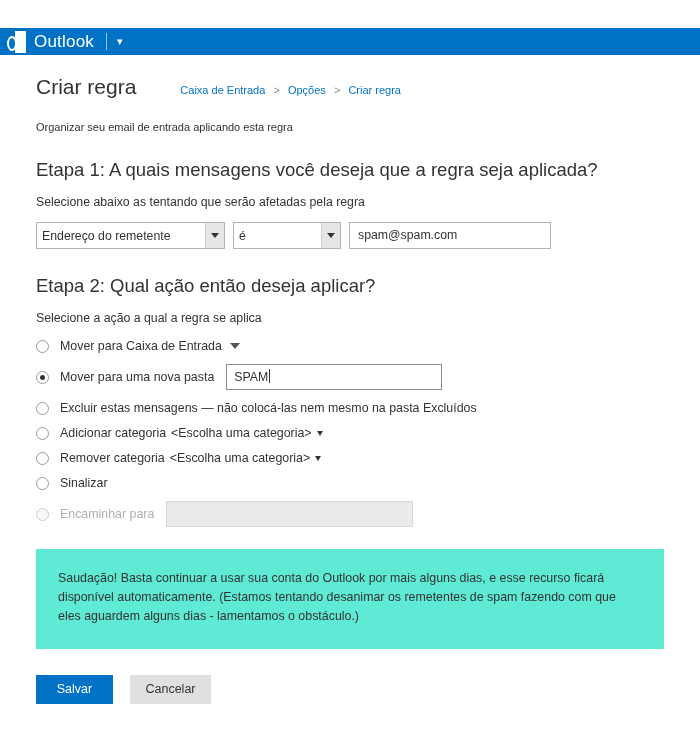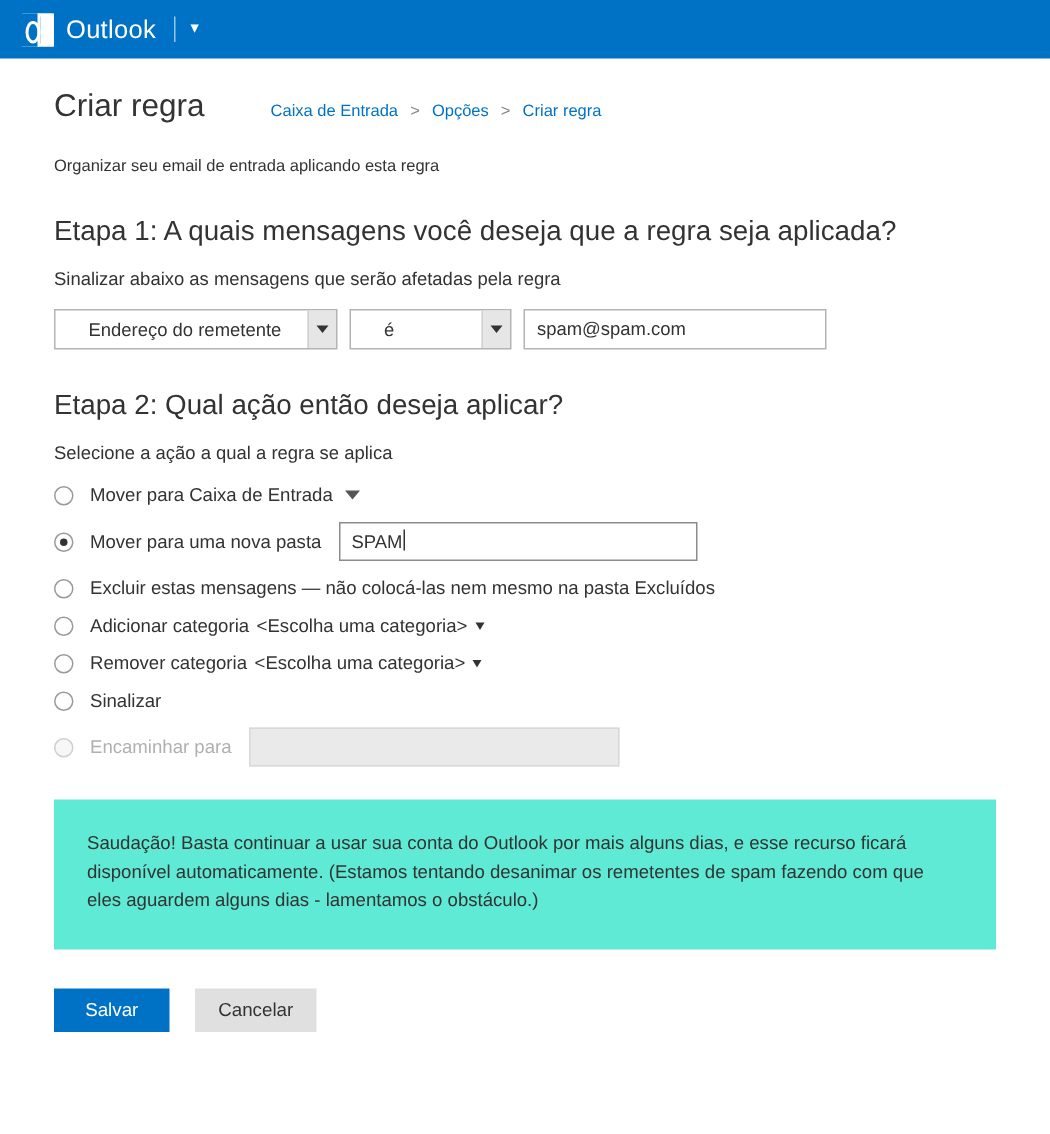--- a/index.html
+++ b/index.html
@@ -8,26 +8,27 @@
     width: 700px;
     height: 756px;
     background: #ffffff;
     font-family: "Liberation Sans", sans-serif;
     color: #333333;
     overflow: hidden;
   }
 
   
   .topbar {
-    height: 39px;
+    height: 27px;
     background: #0072c6;
     display: flex;
     align-items: center;
-    padding-left: 14px;
+    padding-left: 4px;
     color: #ffffff;
+    margin-top: 28px;
   }
   .ol-logo {
     width: 22px; height: 22px;
     background: #ffffff;
     position: relative;
     margin-right: 8px;
     border-radius: 1px;
     display: inline-block;
   }
   .ol-logo::before {
@@ -131,21 +132,21 @@
   }
   .sel {
     height: 27px;
     border: 1px solid #b4b4b4;
     background: #fff;
     display: flex;
     align-items: center;
     position: relative;
     font-size: 12.3px;
     color: #333;
-    padding-left: 22px;
+    padding-left: 5px;
   }
   .sel .sel-text { flex: 1; }
   .sel .arrowbox {
     width: 19px;
     height: 25px;
     background: #e6e6e6;
     border-left: 1px solid #d0d0d0;
     display: flex;
     align-items: center;
     justify-content: center;
@@ -212,21 +213,21 @@
     display: inline-block;
     margin-left: 5px;
     width: 0; height: 0;
     border-left: 3.5px solid transparent;
     border-right: 3.5px solid transparent;
     border-top: 5px solid #333;
     vertical-align: middle;
   }
   .folder-input {
     margin-left: 12px;
-    width: 239px;
+    width: 216px;
     height: 26px;
     border: 1px solid #8c8c8c;
     background: #fff;
     font-size: 12.3px;
     color: #333;
     padding: 0 7px;
     line-height: 24px;
     position: relative;
   }
   .caret-bar {
@@ -309,21 +310,21 @@
       <span class="bc-sep">&gt;</span>
       <a href="#">Opções</a>
       <span class="bc-sep">&gt;</span>
       <span class="bc-current">Criar regra</span>
     </div>
   </div>
 
   <div class="subtitle">Organizar seu email de entrada aplicando esta regra</div>
 
   <h2 class="step-title">Etapa 1: A quais mensagens você deseja que a regra seja aplicada?</h2>
-  <div class="step-desc">Sinalizar abaixo as mensagens que serão afetadas pela regra</div>
+  <div class="step-desc">Selecione abaixo as tentando que serão afetadas pela regra</div>
 
   <div class="ctrl-row">
     <div class="sel sel-sender">
       <span class="sel-text">Endereço do remetente</span>
       <span class="arrowbox">
           <span class="tri-d"></span>
         </span>
     </div>
     <div class="sel sel-is">
       <span class="sel-text">é</span>

